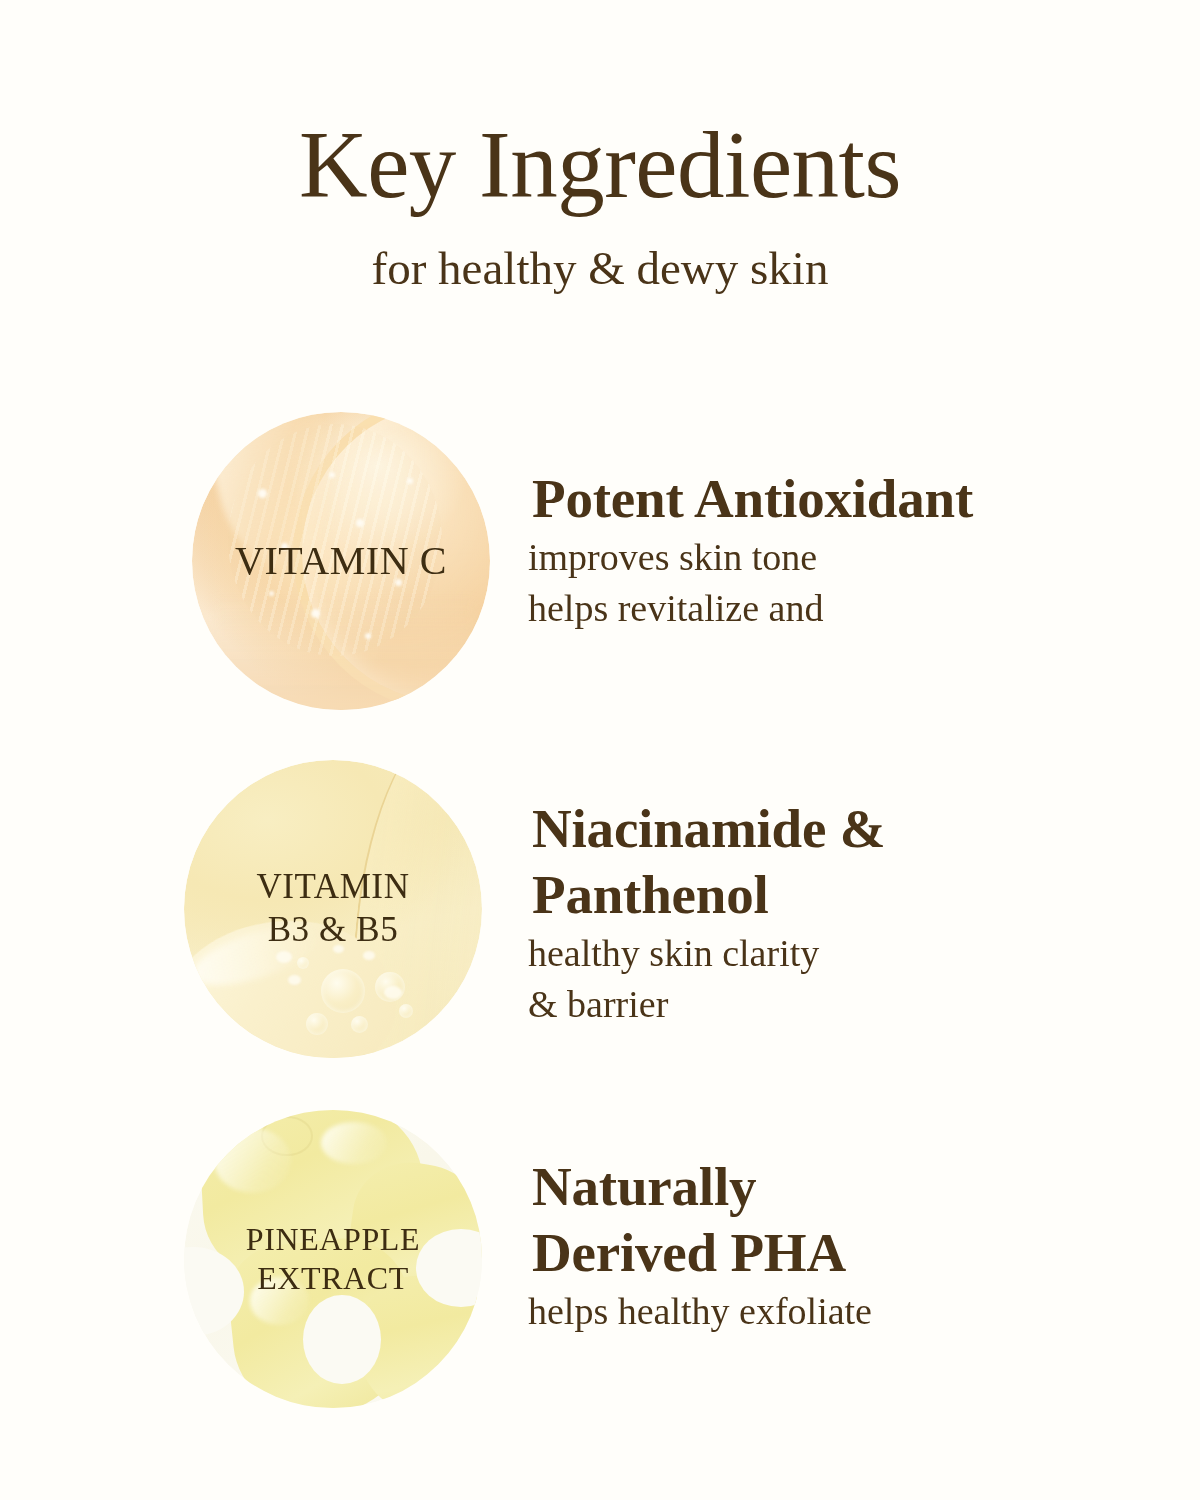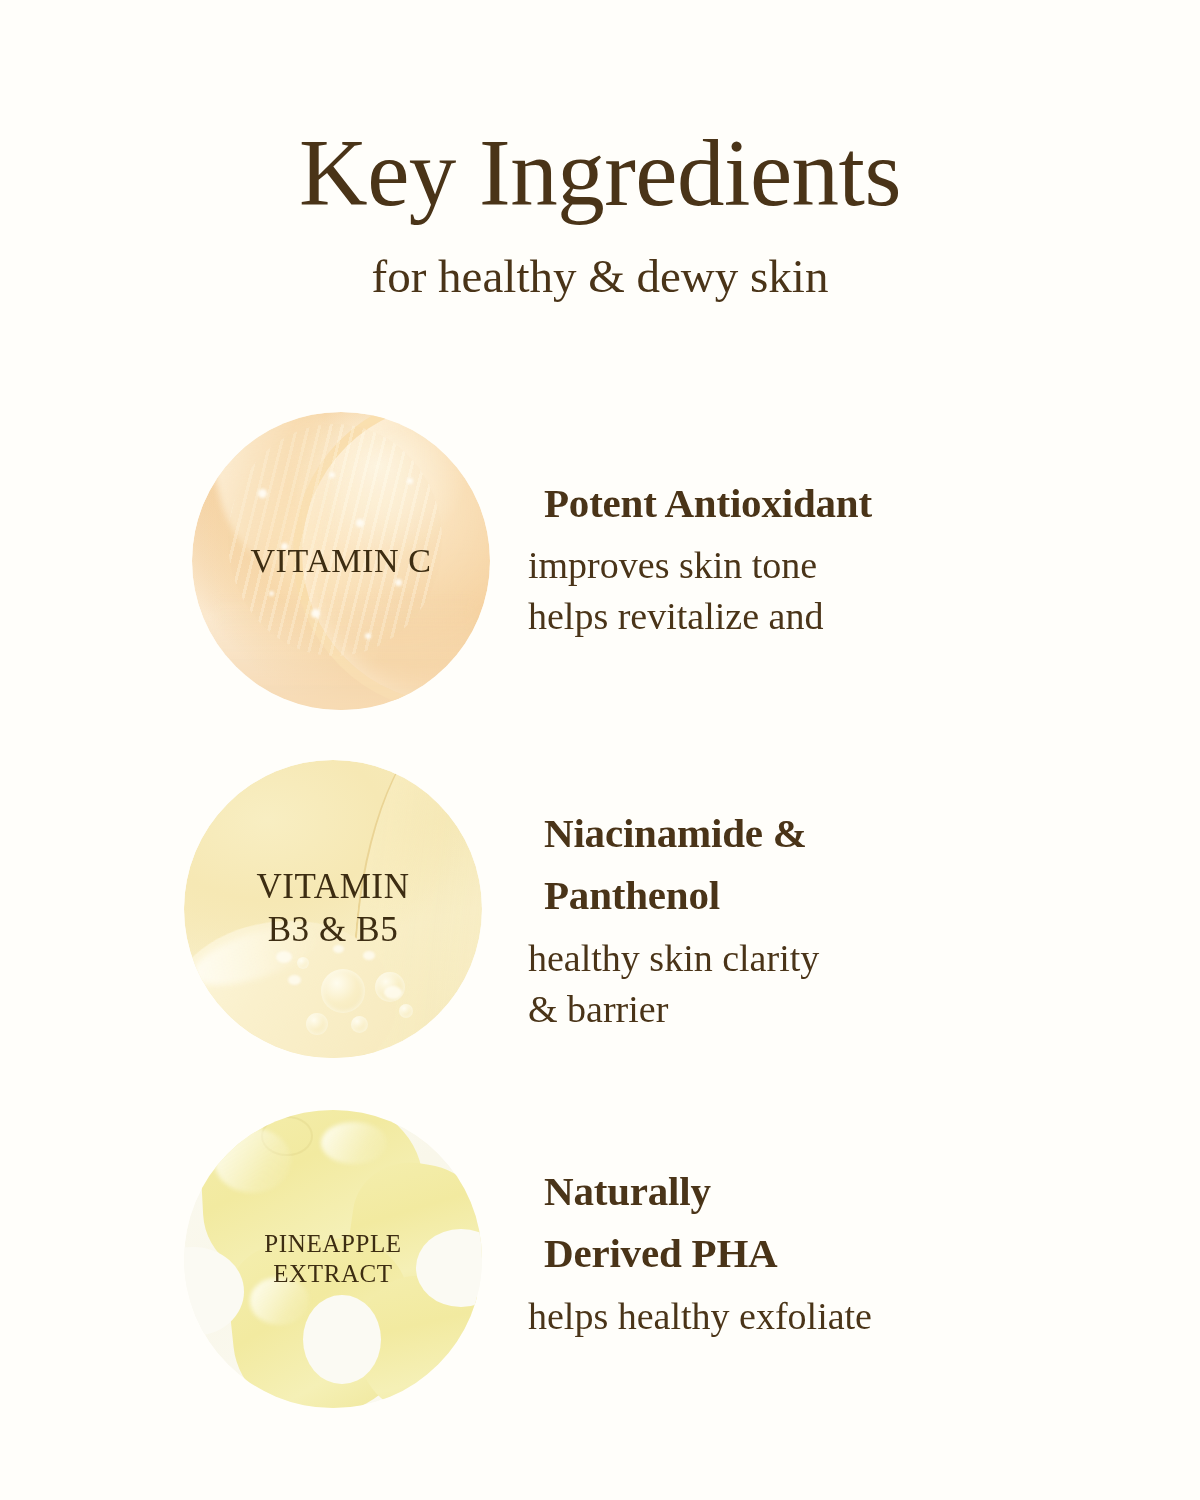--- a/index.html
+++ b/index.html
@@ -26,21 +26,21 @@
   .header {
     text-align: center;
     padding-top: 118px;
   }
   .title {
     font-size: 95px;
     line-height: 1.0;
     letter-spacing: -0.5px;
     color: #4a3418;
     font-weight: 400;
-    margin: 8px;
+    margin: 0;
   }
   .subtitle {
     font-size: 47px;
     line-height: 1.0;
     margin: 32px 0 0 0;
     color: #4a3418;
     font-weight: 400;
   }
 
   
@@ -78,46 +78,46 @@
   .circle-art {
     position: absolute;
     inset: 0;
     border-radius: 50%;
   }
 
   .circle-label {
     position: relative;
     z-index: 5;
     text-align: center;
-    font-size: 34px;
+    font-size: 40px;
     line-height: 1.22;
     letter-spacing: 0.6px;
     color: #3d2d12;
     text-transform: uppercase;
     font-weight: 400;
   }
   .row-2 .circle-label { font-size: 35px; }
-  .row-3 .circle-label { font-size: 25px; }
+  .row-3 .circle-label { font-size: 32px; }
 
   .text-col {
     position: absolute;
     left: 528px;
     top: 0;
     width: 600px;
   }
   .row-1 .text-col { top: 52px; }
   .row-2 .text-col { top: 34px; }
   .row-3 .text-col { top: 42px; }
 
   .ing-head {
-    font-size: 41px;
+    font-size: 55px;
     line-height: 1.13;
     font-weight: 700;
     color: #4a3418;
-    margin: 16px;
+    margin: 4px;
     letter-spacing: -0.2px;
   }
   .ing-desc {
     font-size: 38px;
     line-height: 1.24;
     font-weight: 400;
     color: #4a3418;
     margin: 4px 0 0 0;
   }
 

